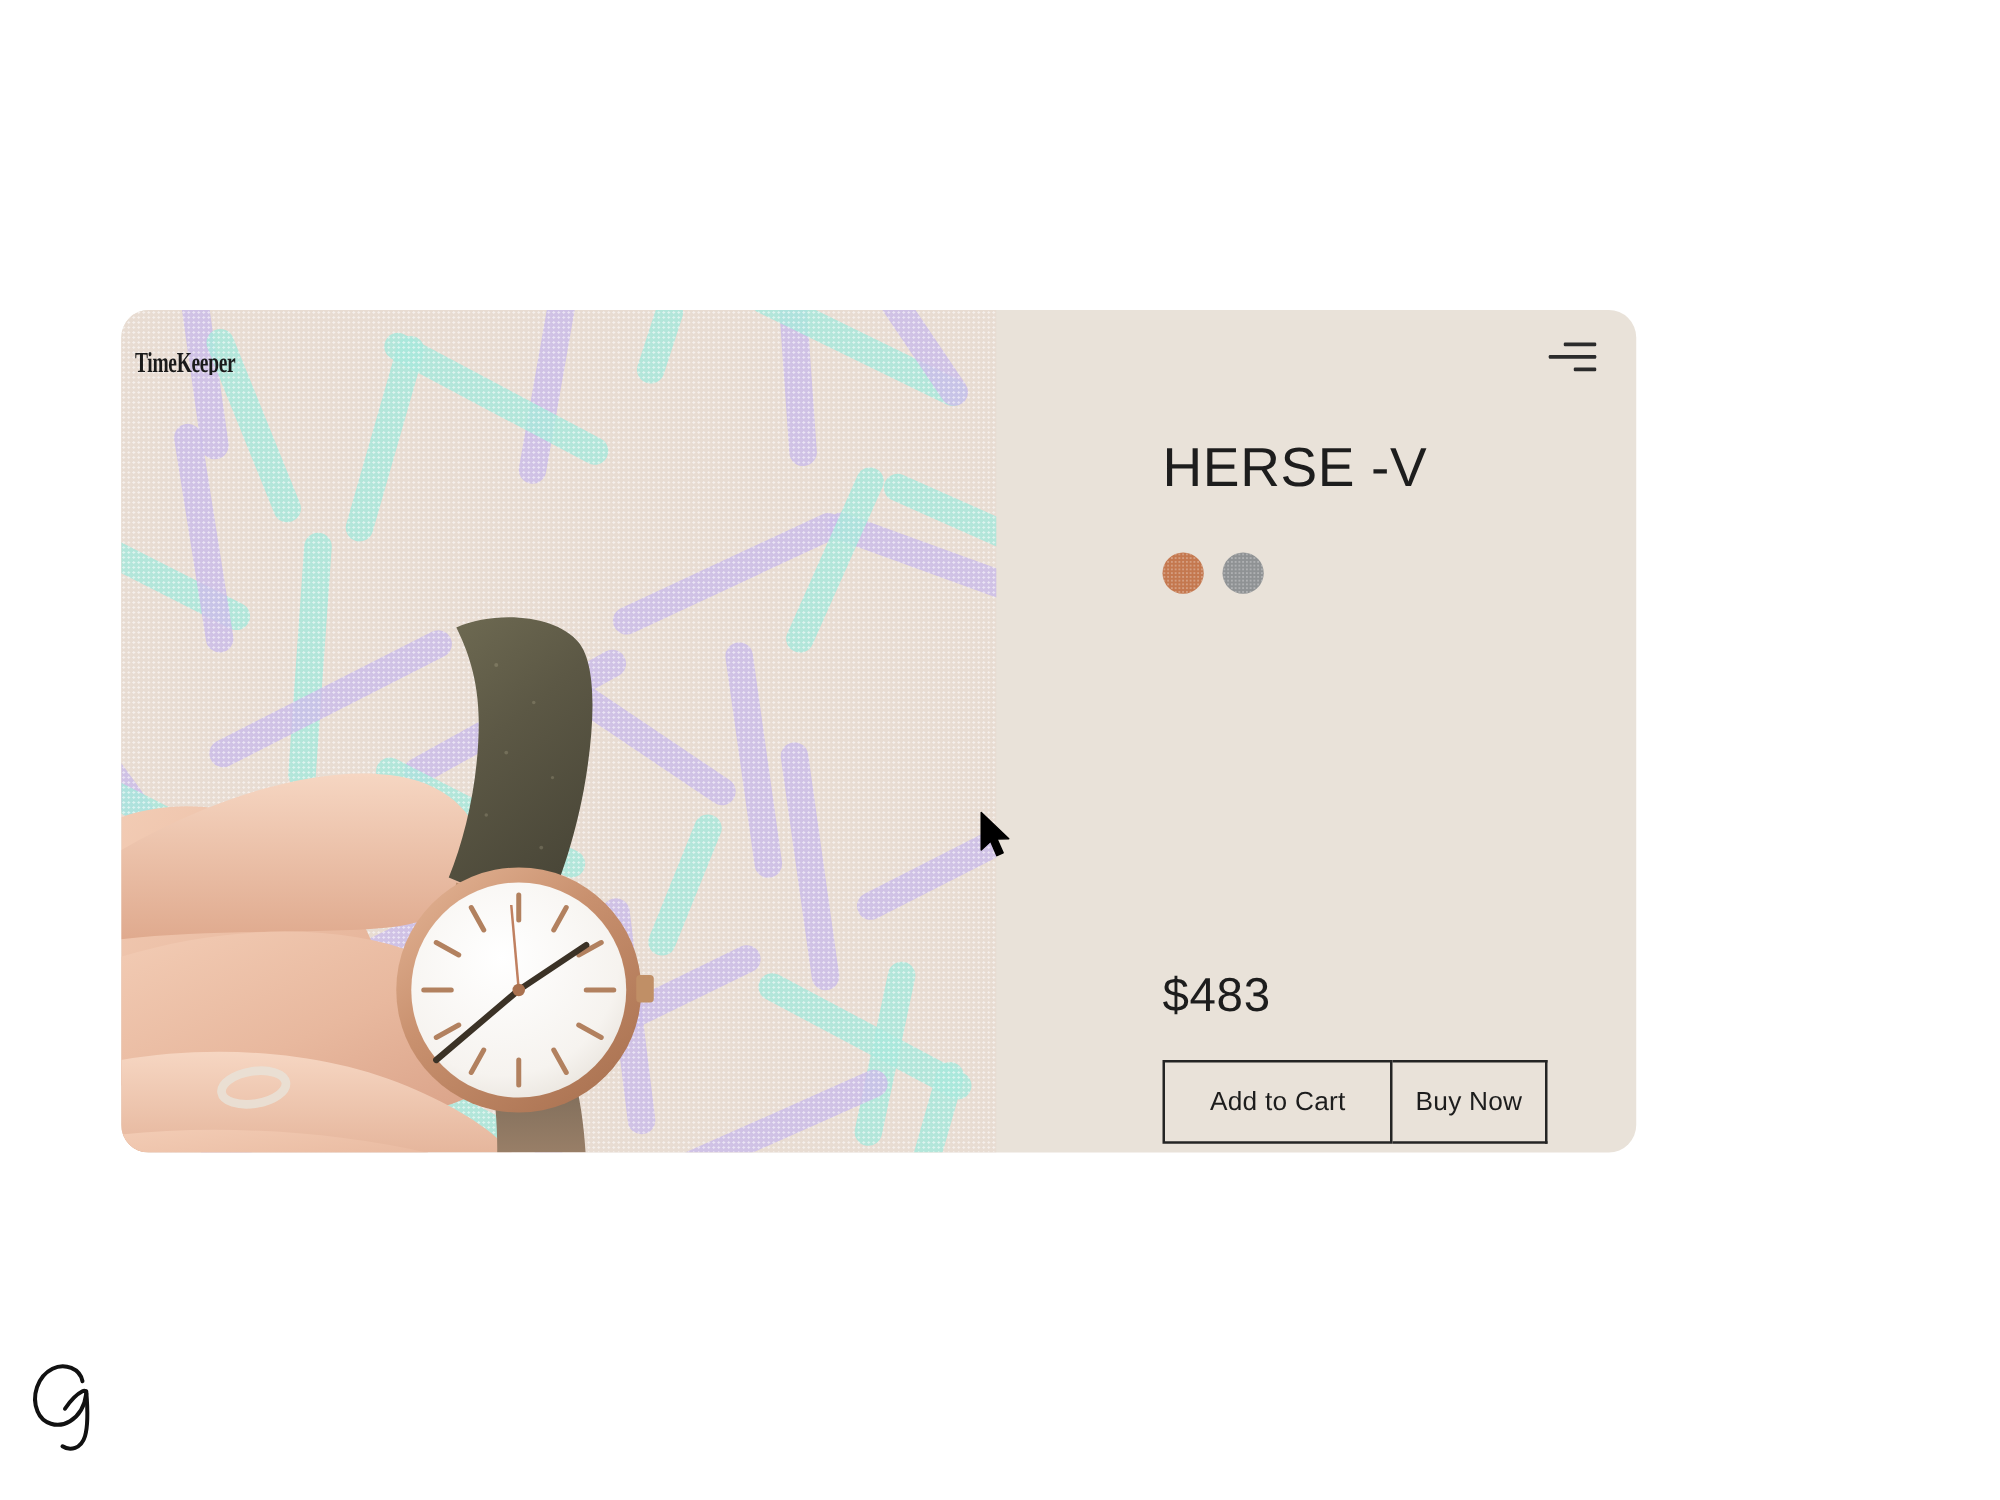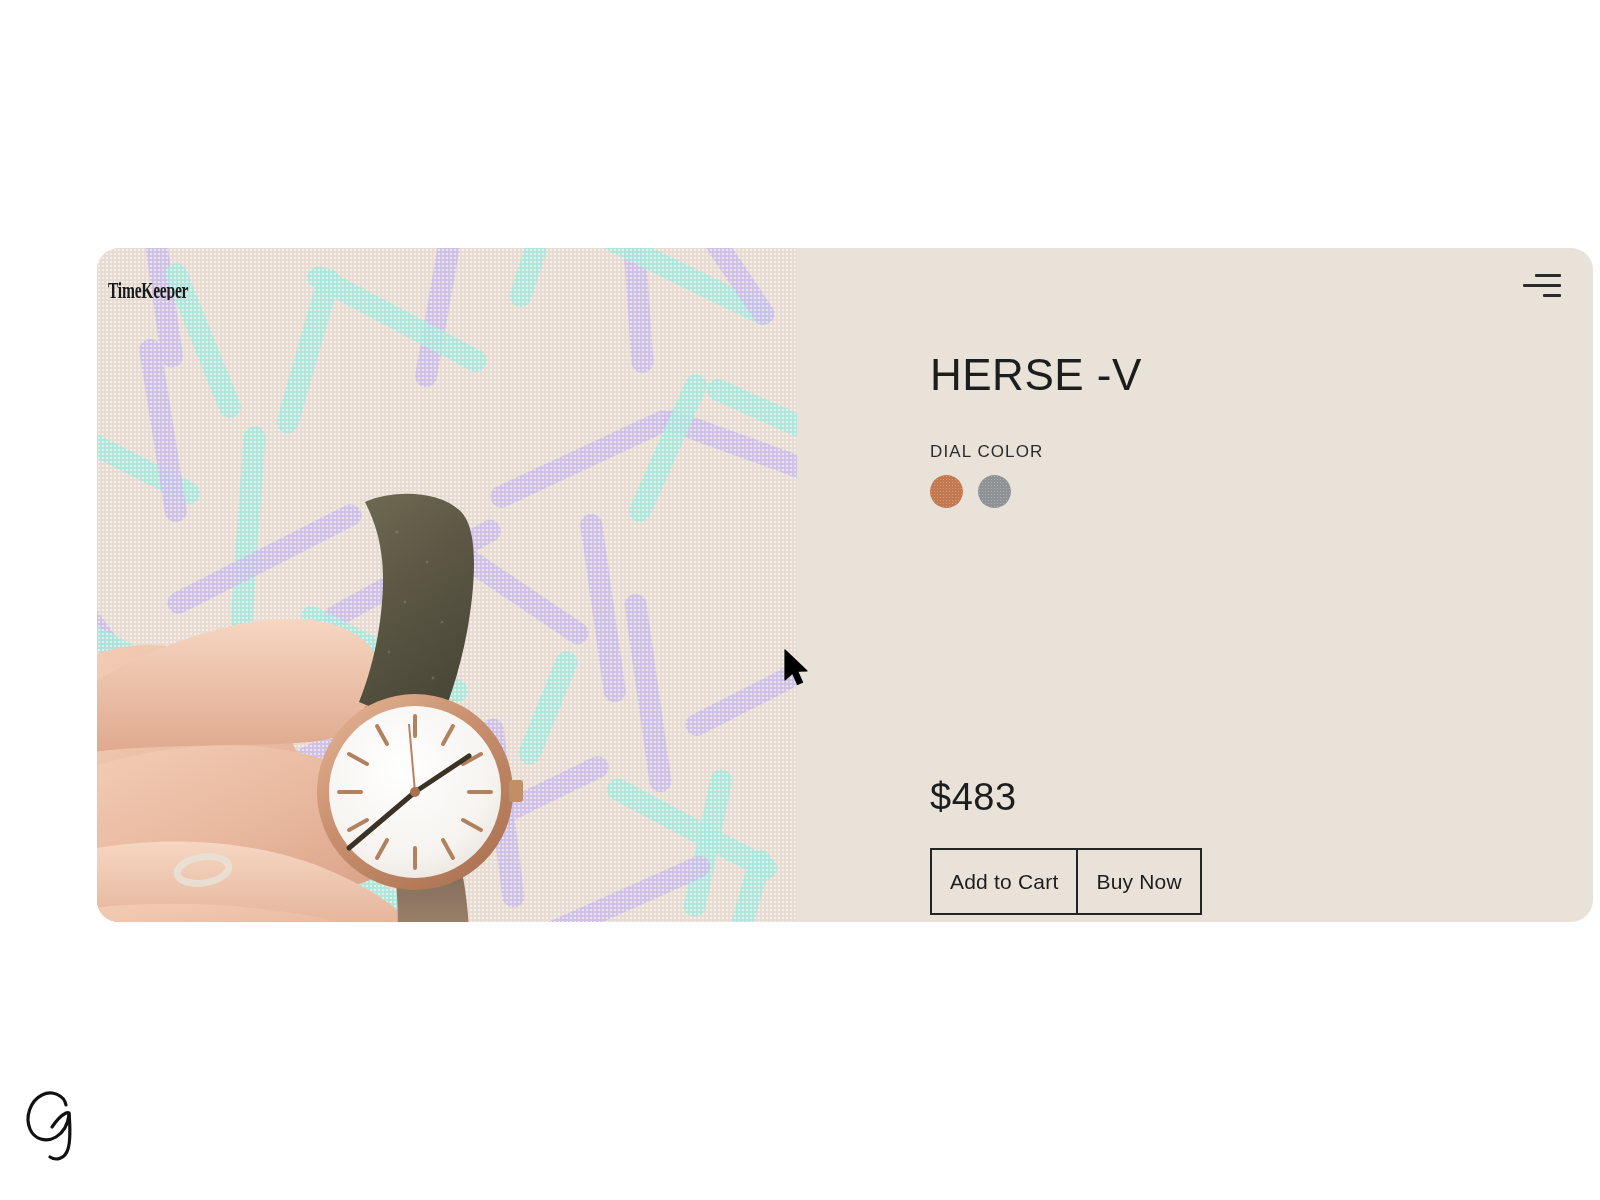--- a/index.html
+++ b/index.html
@@ -13,21 +13,21 @@
     font-family: "Liberation Sans", sans-serif;
     overflow: hidden;
     position: relative;
   }
 
   
   #product-card {
     position: absolute;
     left: 97px;
     top: 248px;
-    width: 1496px;
+    width: 1212px;
     height: 674px;
     background: #e9e2d9;
     border-radius: 22px;
     overflow: hidden;
     display: flex;
   }
 
   
   #image-panel {
     position: relative;
@@ -161,21 +161,21 @@
     left: 133px;
     top: 600px;
     display: flex;
   }
   .action-btn {
     border: 2px solid #242424;
     background: transparent;
     font-family: "Liberation Sans", sans-serif;
     font-size: 21px;
     color: #1d1d1d;
-    padding: 0 18px;
+    padding: 0 36px;
     height: 67px;
     line-height: 63px;
     cursor: pointer;
     letter-spacing: 0.2px;
   }
   #buy-now-button { border-left: none; padding: 0 18px; }
 
   
   #mouse-cursor {
     position: absolute;
@@ -354,21 +354,20 @@
     <div id="hamburger-menu">
       <span></span>
       <span></span>
       <span></span>
     </div>
 
     <div id="product-info">
       <h1 id="product-title">HERSE -V</h1>
 
       <div class="option-group">
-        <div class="option-label">DIAL COLOR</div>
         <div class="swatch-row" id="dial-swatches">
             <div class="swatch" style="background: rgb(196, 120, 79);"></div>
             <div class="swatch" style="background: rgb(143, 146, 148);"></div>
           </div>
       </div>
 
     </div>
 
     <div id="price">$483</div>
 

